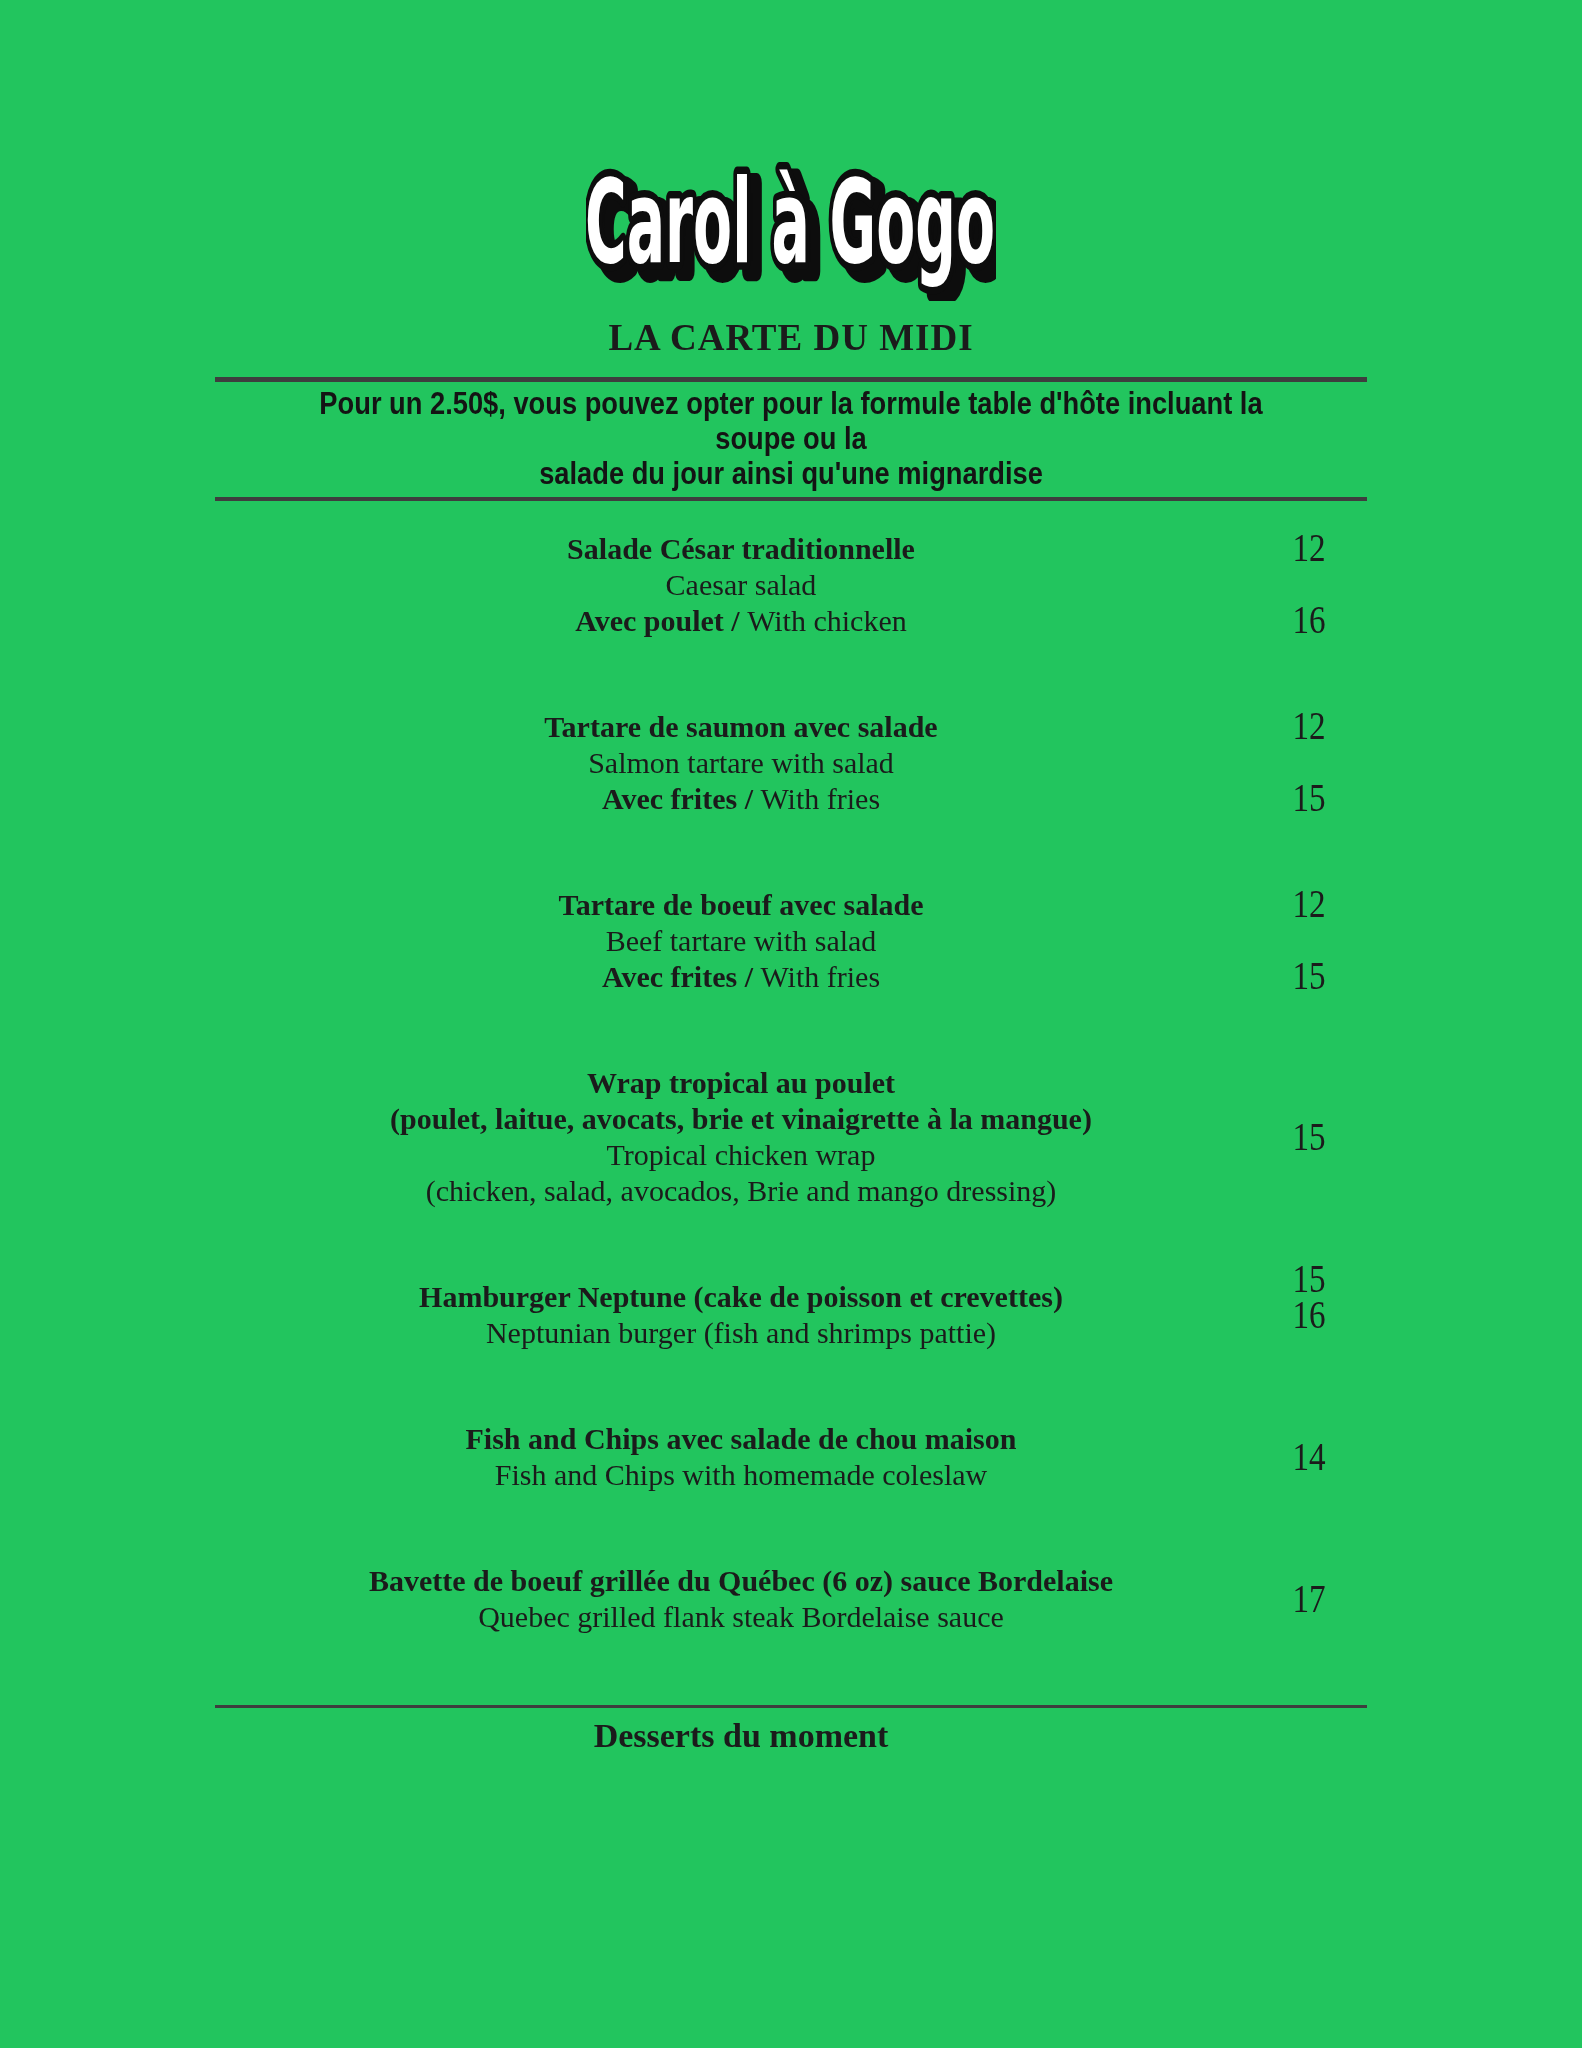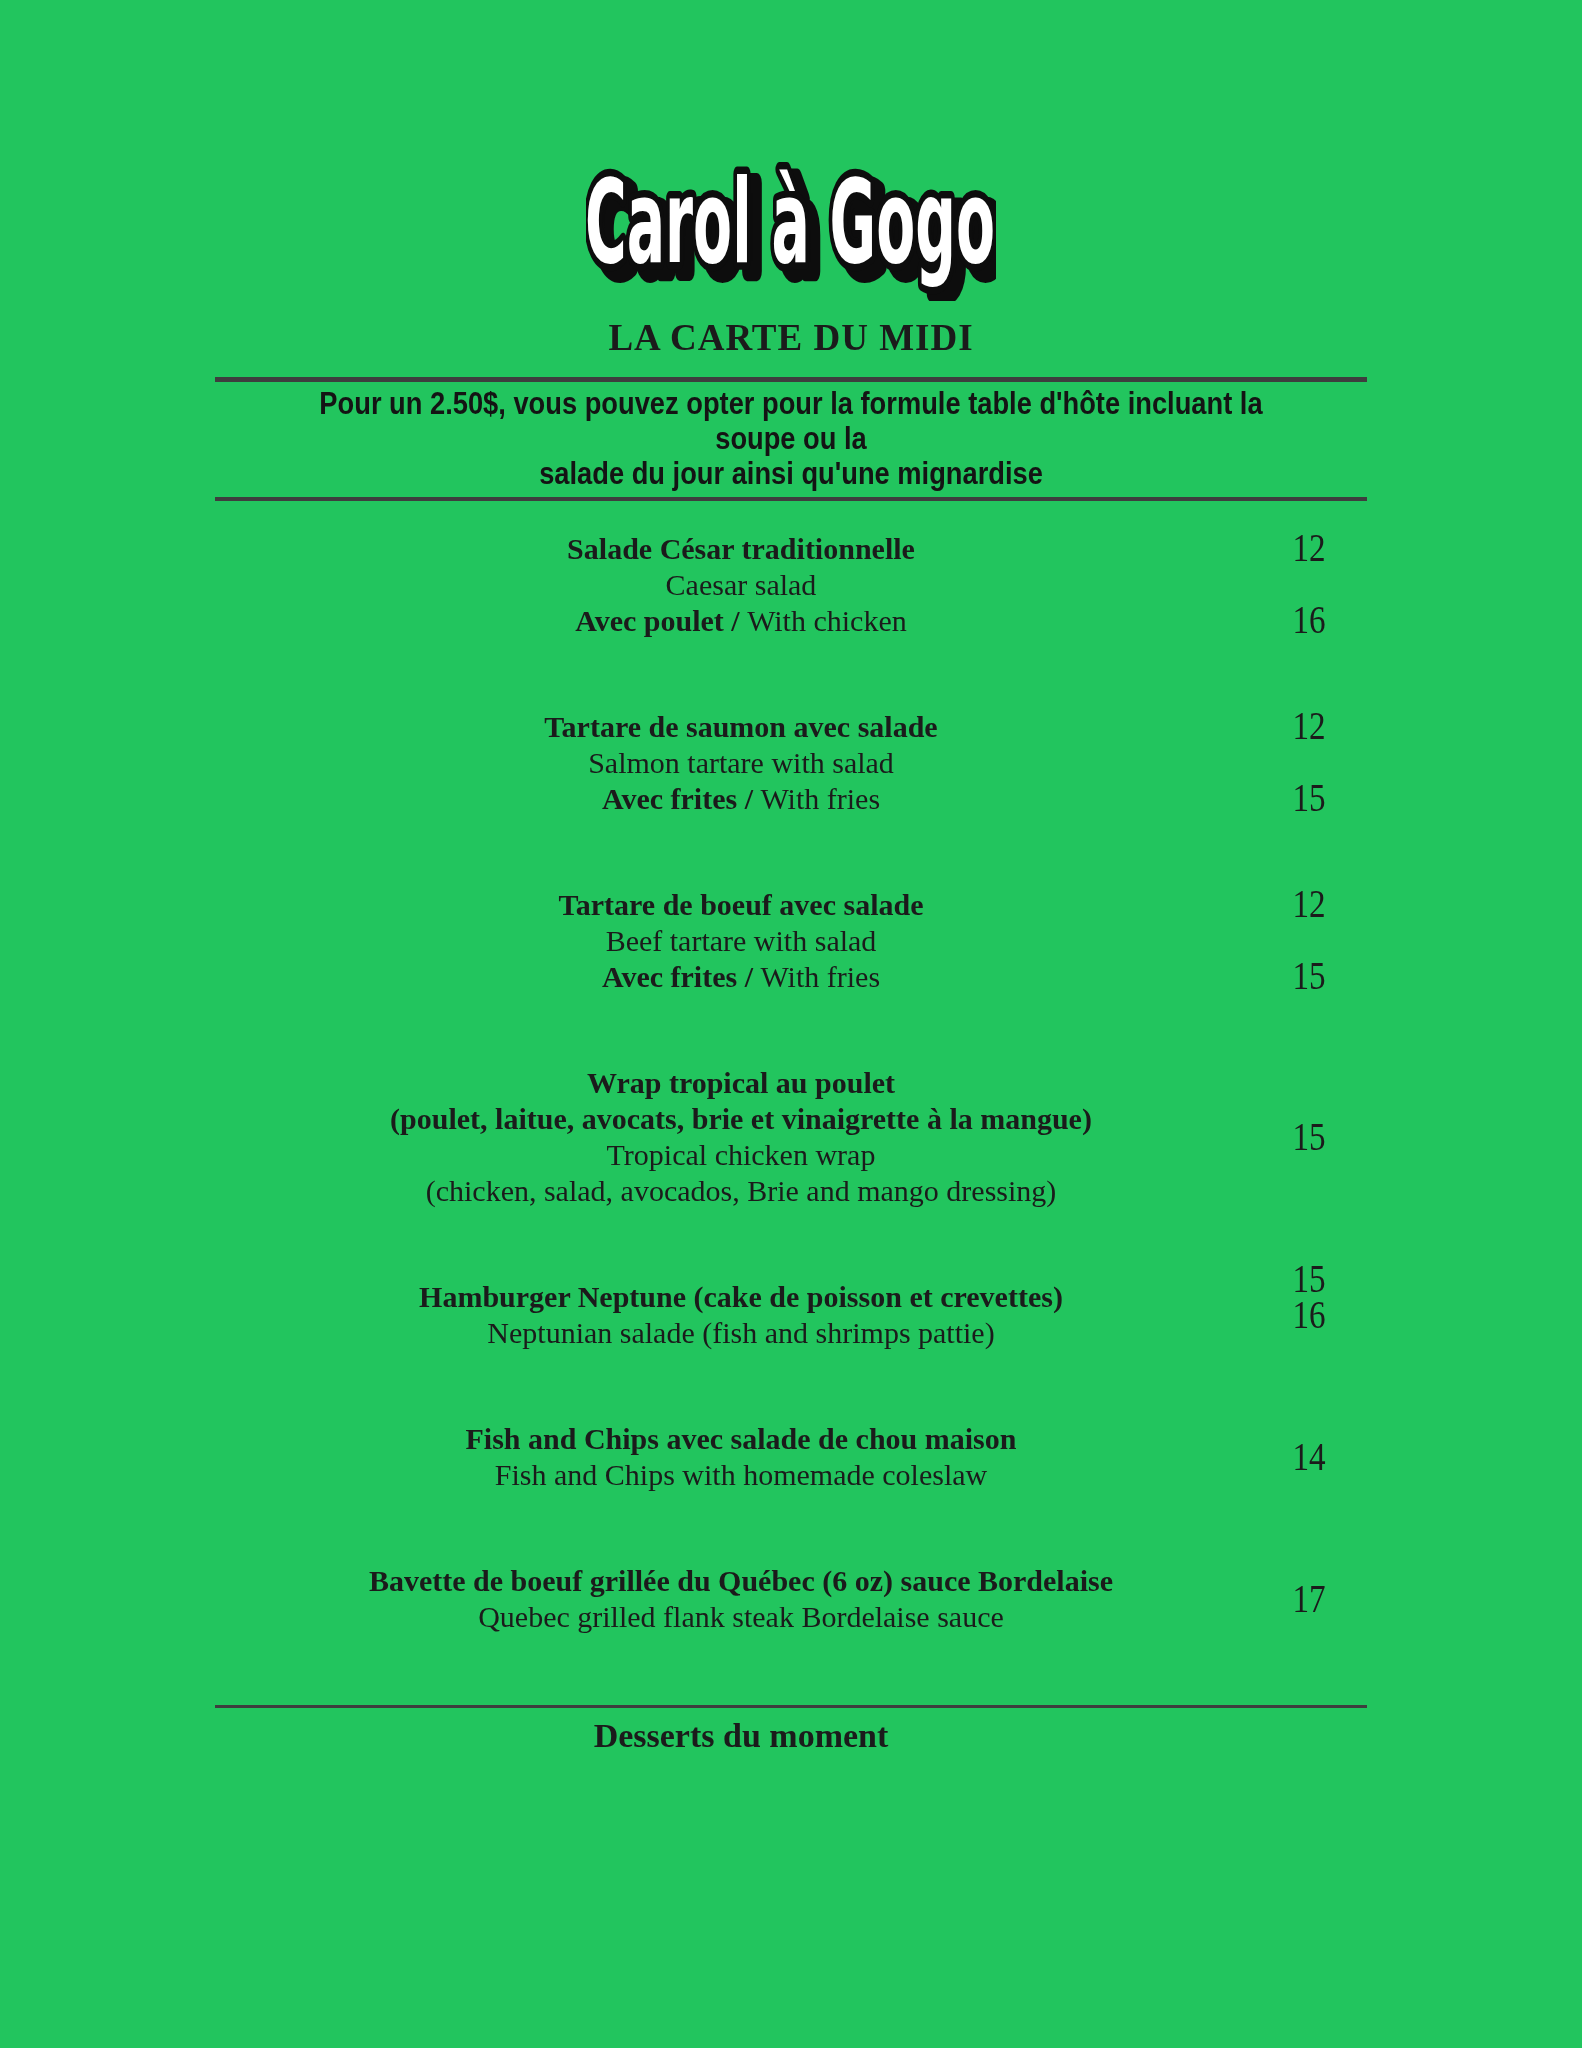--- a/index.html
+++ b/index.html
@@ -181,21 +181,21 @@
 
       <div class="item">
         <span class="price block-price">15</span>
       </div>
 
       <div class="item">
         <div class="line">
           <span class="b">Hamburger Neptune (cake de poisson et crevettes)</span><span></span>
         </div>
         <div class="line">
-          <span class="b"></span><span>Neptunian salade (fish and shrimps pattie)</span>
+          <span class="b"></span><span>Neptunian burger (fish and shrimps pattie)</span>
         </div>
         <span class="price block-price">16</span>
       </div>
 
       <div class="item">
         <div class="line">
           <span class="b">Fish and Chips avec salade de chou maison</span><span></span>
         </div>
         <div class="line">
           <span class="b"></span><span>Fish and Chips with homemade coleslaw</span>

